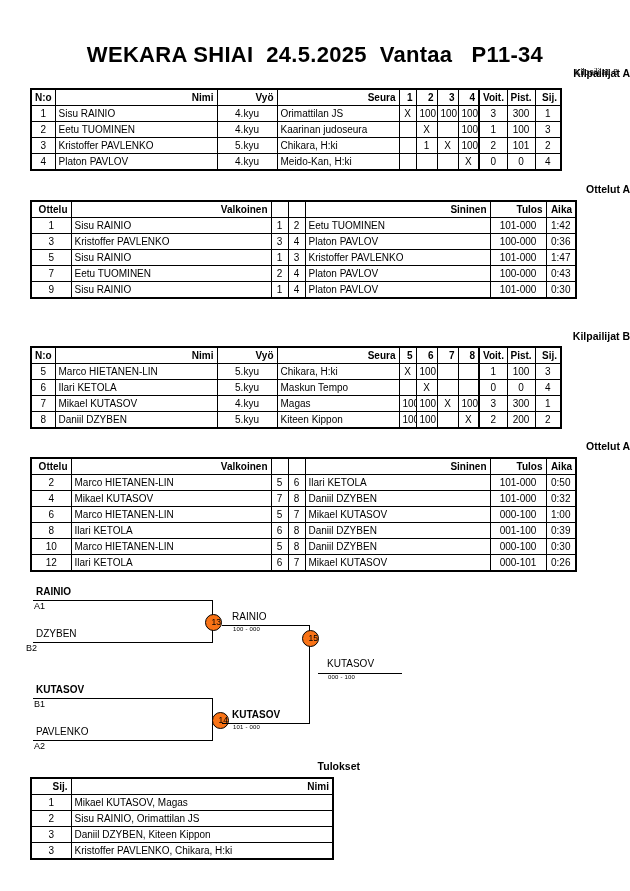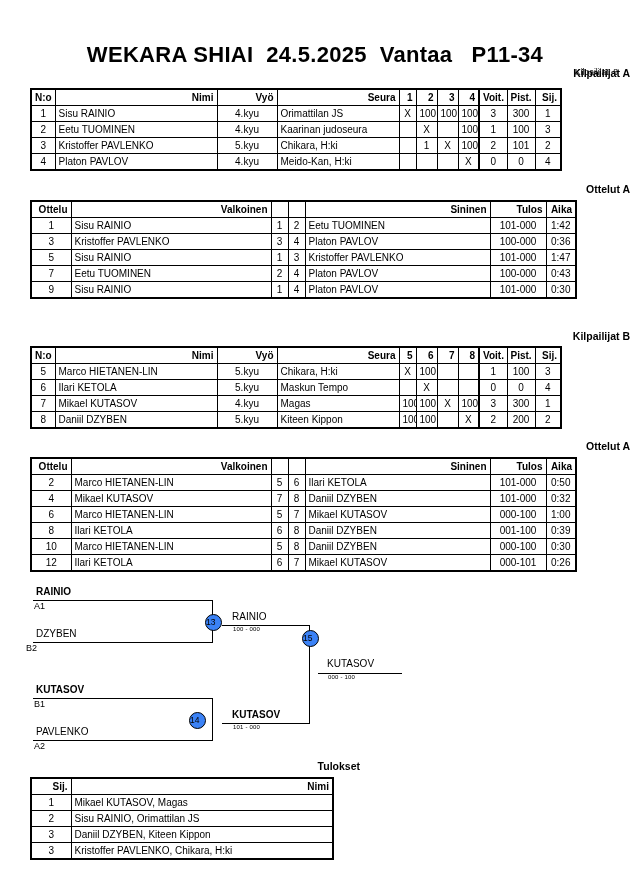--- a/index.html
+++ b/index.html
@@ -92,24 +92,24 @@
     position: absolute;
     font-size: 6px;
     white-space: nowrap;
     letter-spacing: 0.2px;
   }
   .bk-num {
     position: absolute;
     width: 15px; height: 15px;
     border: 1px solid #000;
     border-radius: 50%;
-    background: #3b82f6;
+    background: #f97316;
     font-size: 8.5px;
     line-height: 14px;
-    text-align: left;
+    text-align: right;
     font-weight: normal;
   }
   .ln {
     position: absolute;
     background: #000;
   }
 </style>
 </head>
 <body>
 
@@ -459,21 +459,21 @@
   <div class="bk-label bold" style="left:36px; top:684px">KUTASOV</div>
   <div class="ln" style="left:33px; top:698px; width:180px; height:1px"></div>
   <div class="bk-code" style="left:34px; top:699px">B1</div>
 
   <div class="bk-label" style="left:36px; top:726px">PAVLENKO</div>
   <div class="ln" style="left:33px; top:740px; width:180px; height:1px"></div>
   <div class="bk-code" style="left:34px; top:741px">A2</div>
 
   <div class="ln" style="left:212px; top:698px; width:1px; height:43px"></div>
 
-  <div class="bk-num" style="left:189px; top:712px">14</div>
+  <div class="bk-num" style="left:212px; top:712px">14</div>
   <div class="bk-label bold" style="left:232px; top:709px">KUTASOV</div>
   <div class="ln" style="left:222px; top:723px; width:88px; height:1px"></div>
   <div class="bk-score" style="left:233px; top:724px">101 - 000</div>
 
   <div class="ln" style="left:309px; top:625px; width:1px; height:99px"></div>
 
   <div class="bk-num" style="left:302px; top:630px">15</div>
   <div class="bk-label" style="left:327px; top:658px">KUTASOV</div>
   <div class="ln" style="left:318px; top:673px; width:84px; height:1px"></div>
   <div class="bk-score" style="left:328px; top:674px">000 - 100</div>

